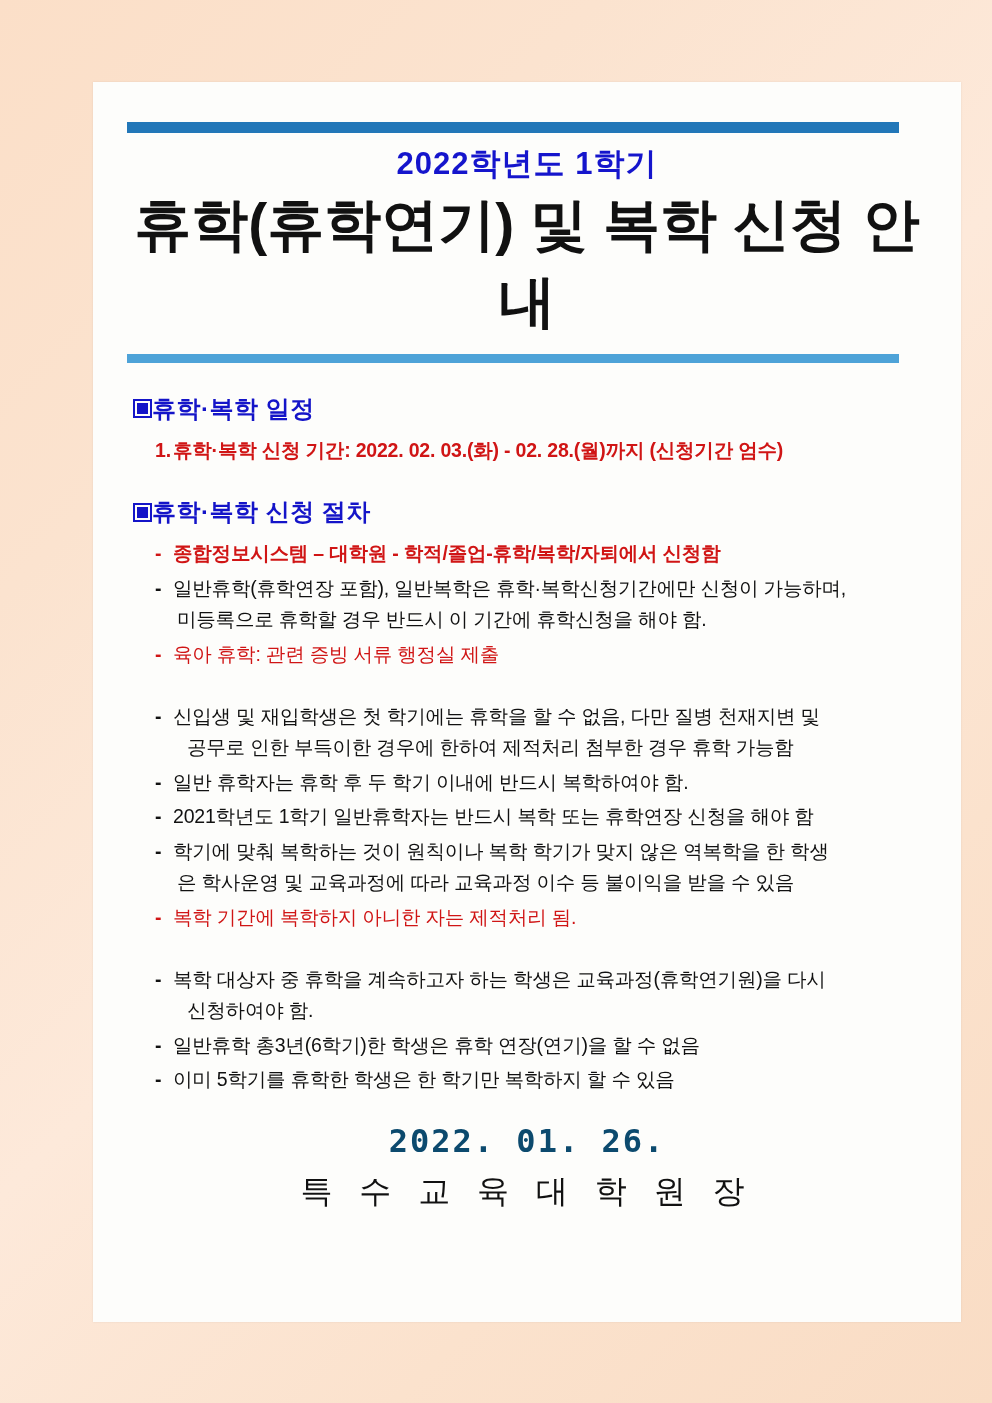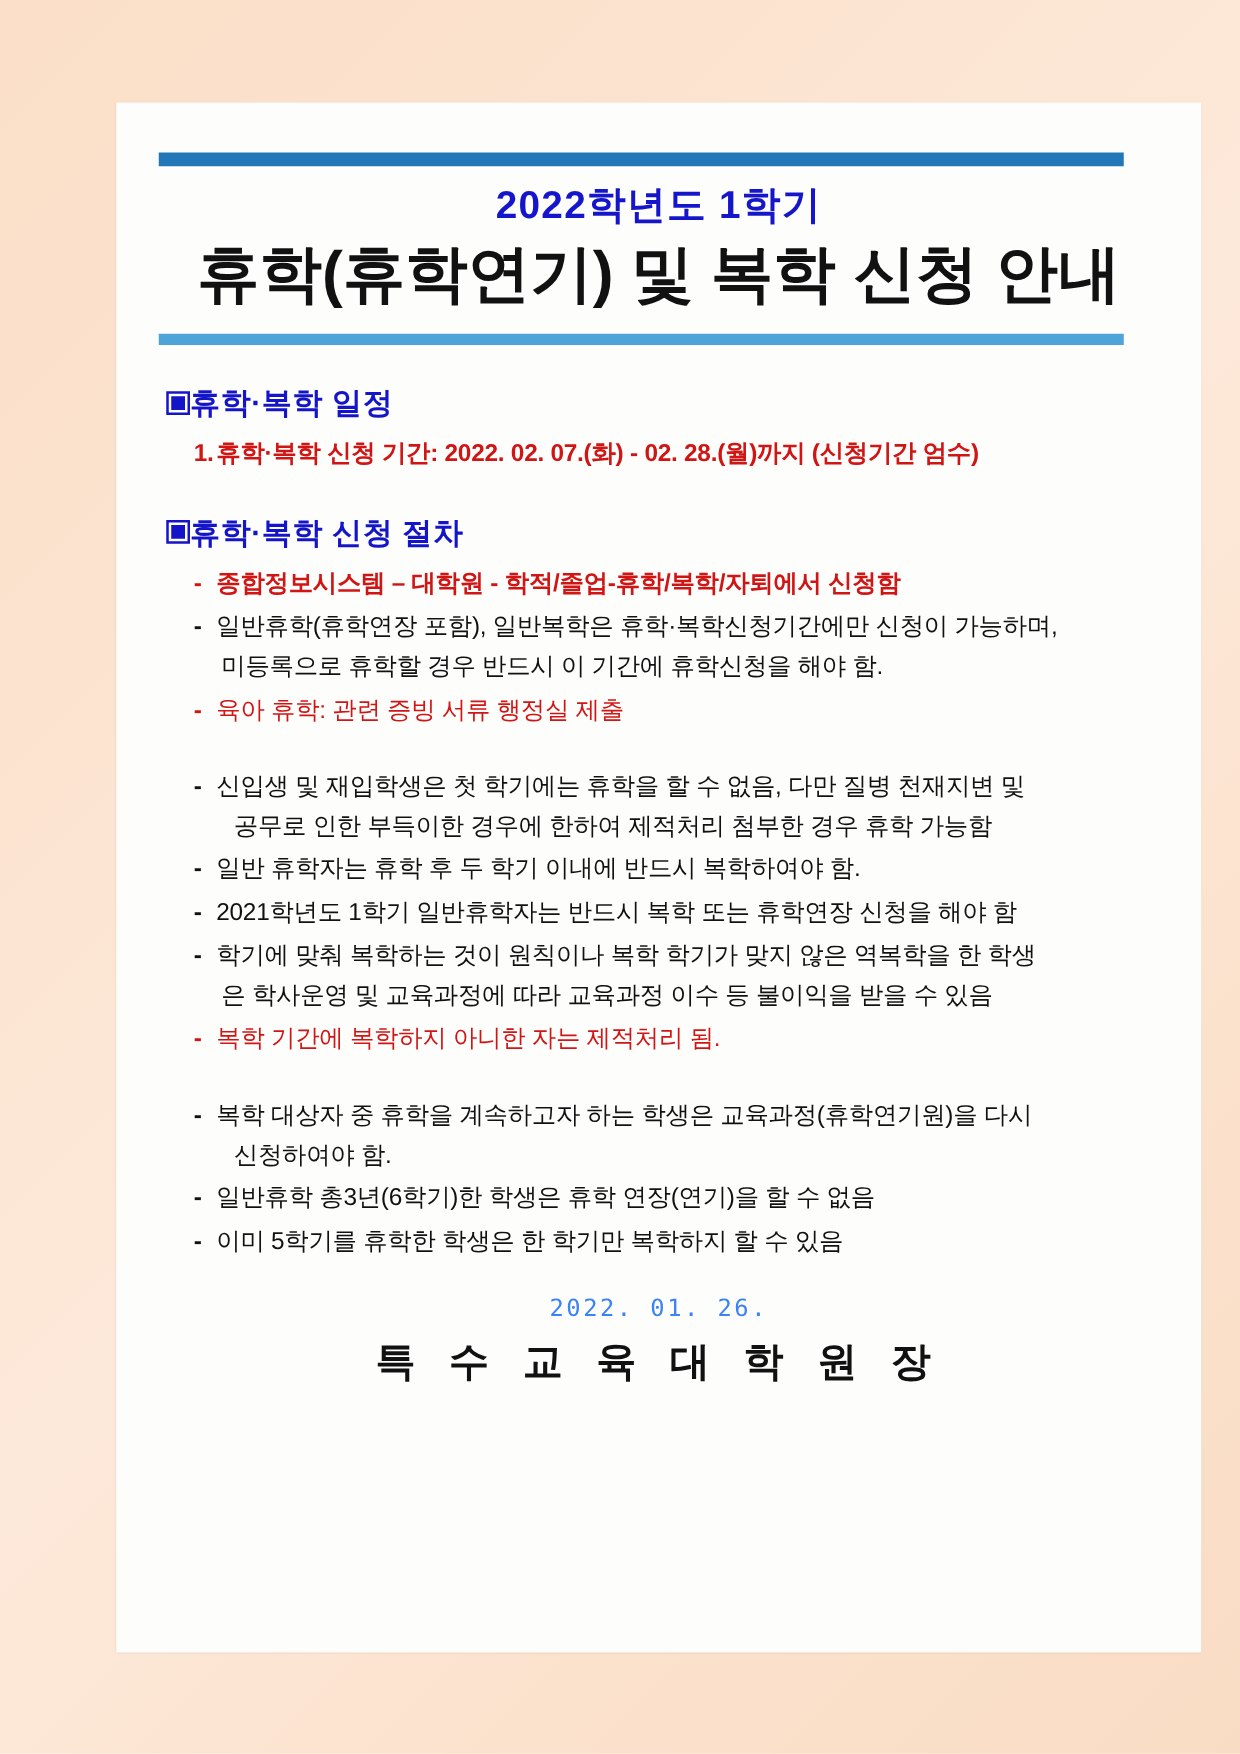--- a/index.html
+++ b/index.html
@@ -51,21 +51,21 @@
     padding: 12px 0 6px 0;
   }
   .title-year {
     font-size: 31px;
     font-weight: bold;
     color: #1515cc;
     letter-spacing: 1px;
     line-height: 1.25;
   }
   .title-main {
-    font-size: 50px;
+    font-size: 57px;
     font-weight: bold;
     color: #111111;
     letter-spacing: 0px;
     line-height: 1.35;
     margin-top: 2px;
   }
 
   
   .section {
     margin-top: 30px;
@@ -127,28 +127,28 @@
 
   .sec-sched li { font-size: 19px; }
 
   
   .footer {
     text-align: center;
     margin-top: 26px;
   }
   .f-date {
     font-family: "DejaVu Sans Mono", monospace;
-    font-size: 19px;
+    font-size: 32px;
     letter-spacing: 2px;
-    color: #3b82f6;
-    font-weight: normal;
+    color: #0c4a6e;
+    font-weight: bold;
   }
   .f-org {
     font-size: 32px;
-    font-weight: bold;
+    font-weight: normal;
     color: #111;
     letter-spacing: 9px;
     margin-top: 10px;
   }
 </style>
 </head>
 <body>
 
 <div class="page">
   <div class="inner">
@@ -163,21 +163,21 @@
     <div class="rule-bottom"></div>
 
     <div class="section sec-sched">
       <div class="sec-head">
         <span class="sq"></span>
         <span class="sec-title">휴학·복학 일정</span>
       </div>
       <ul class="items">
         <li class="red">
           <span class="mk">1.</span>
-          <span class="tx">휴학·복학 신청 기간: 2022. 02. 07.(화) - 02. 28.(월)까지 (신청기간 엄수)</span>
+          <span class="tx">휴학·복학 신청 기간: 2022. 02. 03.(화) - 02. 28.(월)까지 (신청기간 엄수)</span>
         </li>
       </ul>
     </div>
 
     <div class="section">
       <div class="sec-head">
         <span class="sq"></span>
         <span class="sec-title">휴학·복학 신청 절차</span>
       </div>
       <ul class="items">

